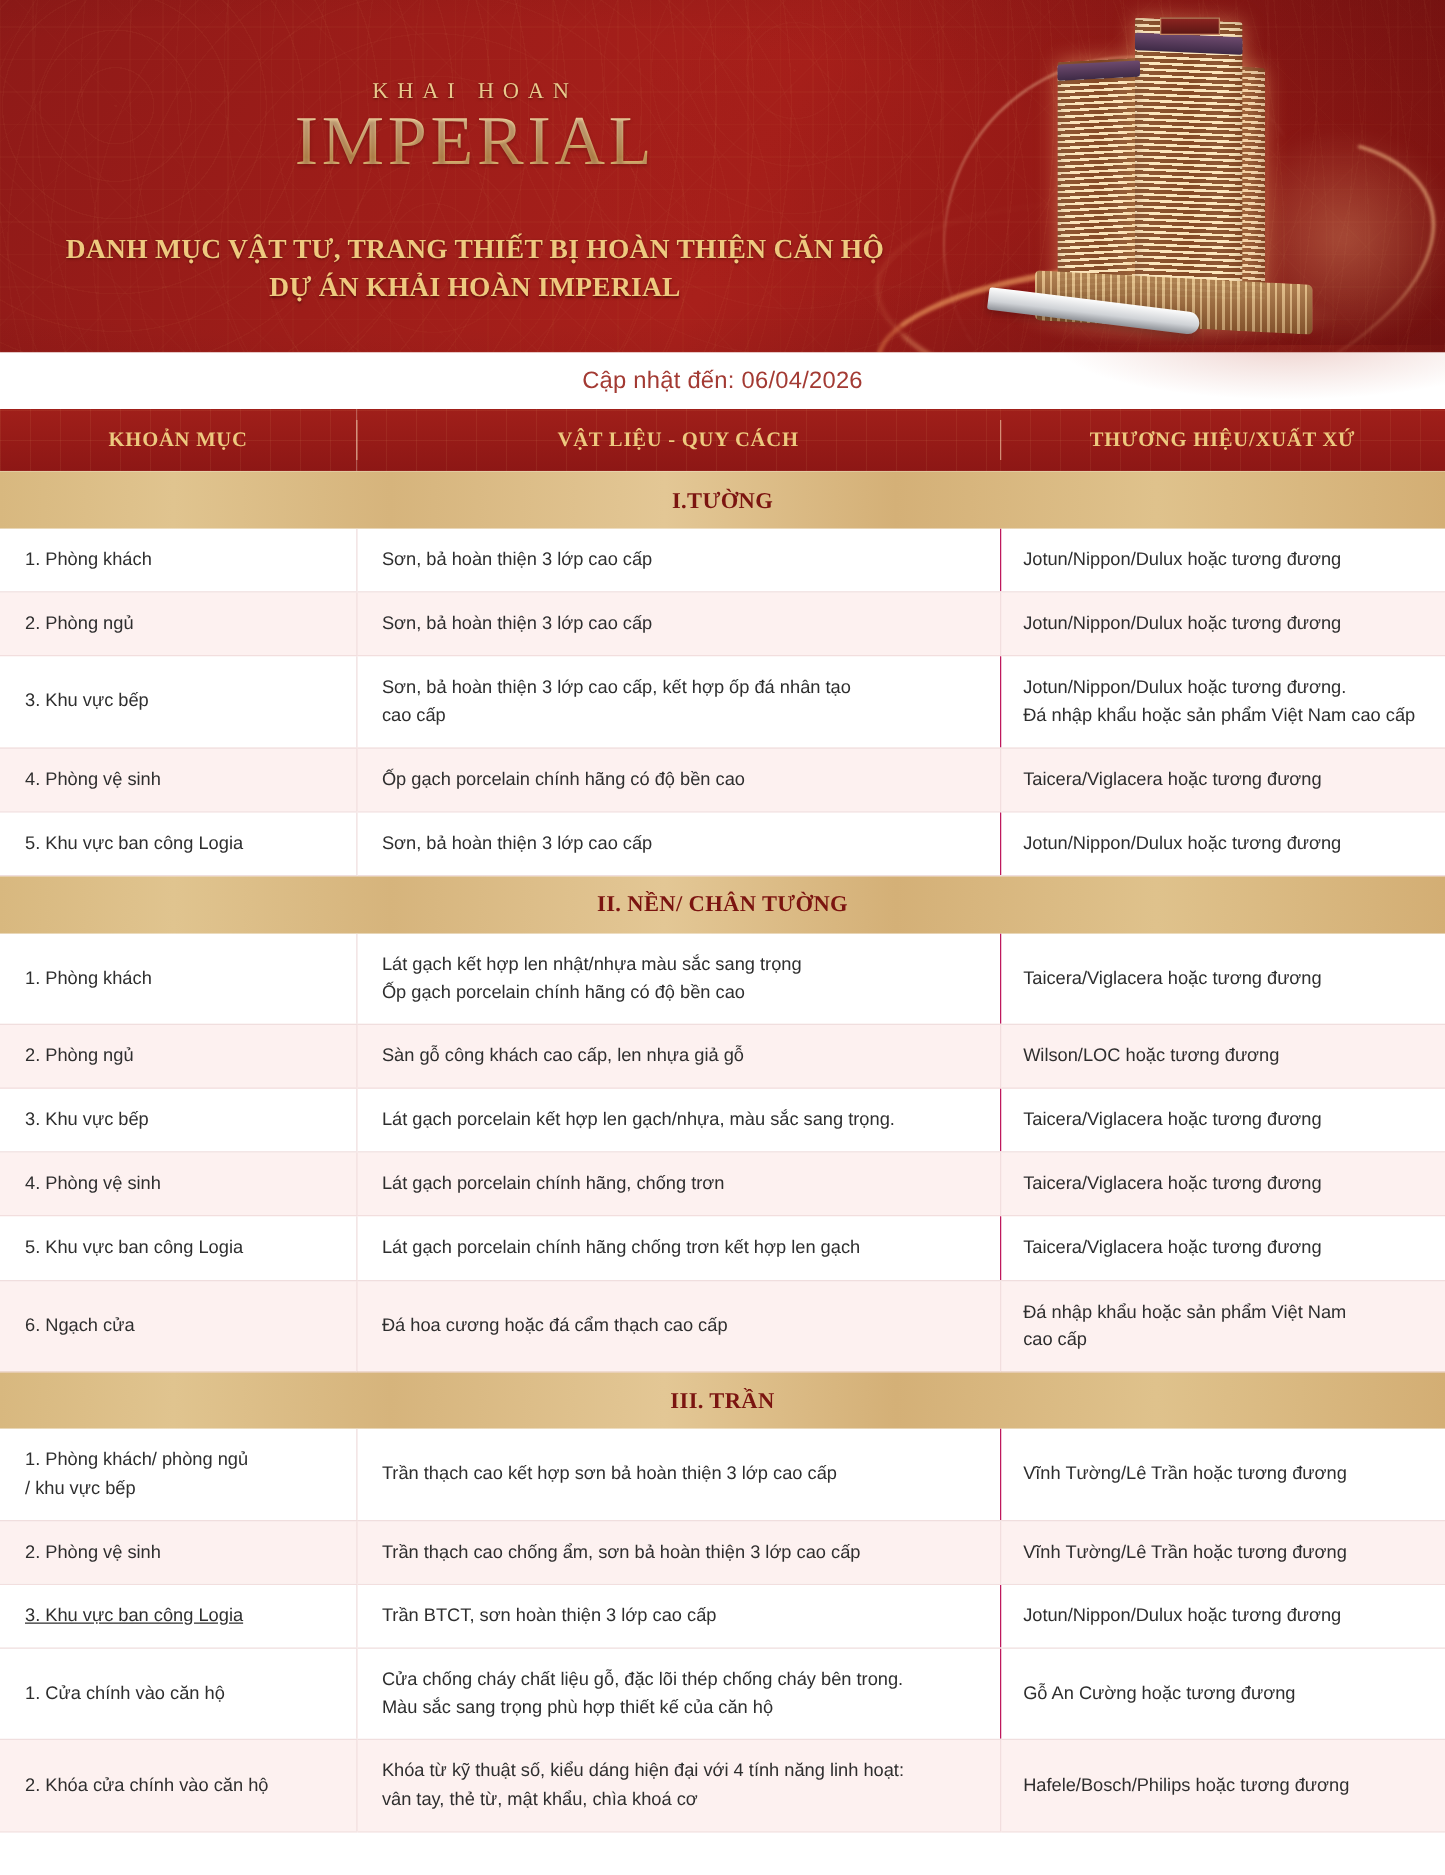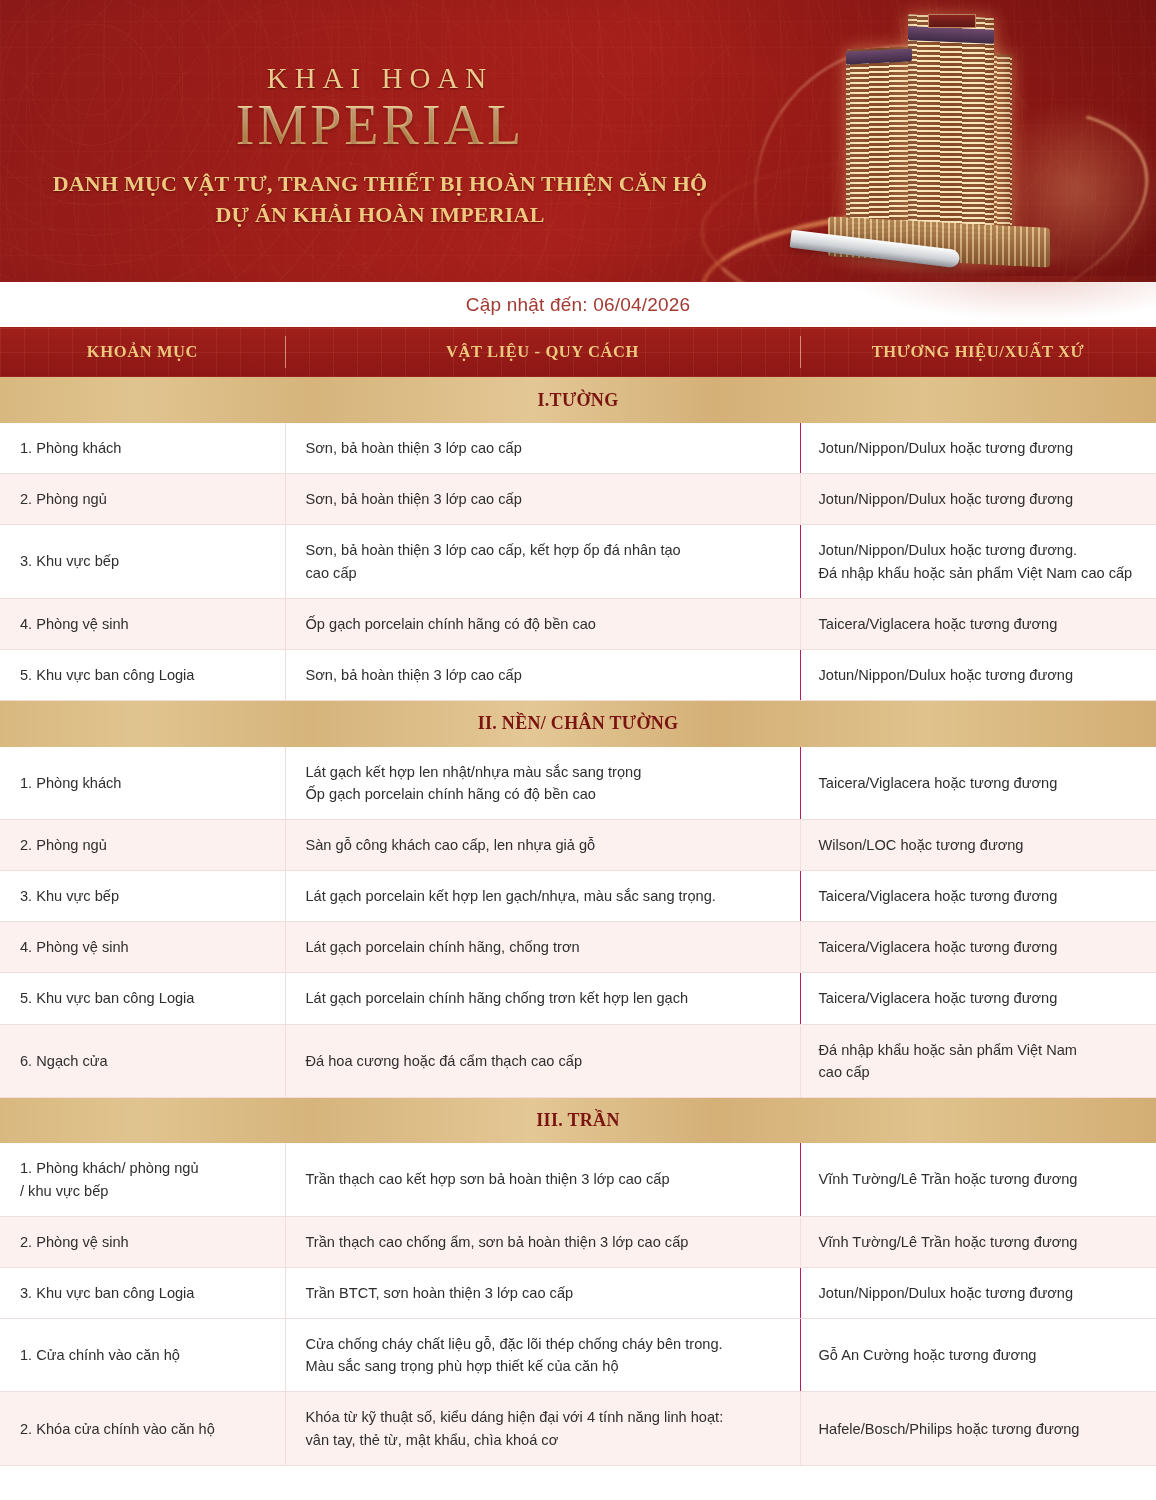--- a/index.html
+++ b/index.html
@@ -53,41 +53,41 @@
   
   .brand {
     position: absolute;
     left: 0; top: 62px;
     width: 760px;
     text-align: center;
     z-index: 5;
   }
   .brand-top {
     font-family: "Liberation Serif", serif;
-    font-size: 29px;
+    font-size: 18px;
     letter-spacing: 7px;
     color: #e9c98c;
     text-shadow: 0 1px 2px rgba(60,5,5,.65);
   }
   .brand-main {
     font-family: "Liberation Serif", serif;
     font-size: 56px;
     letter-spacing: 3px;
     line-height: 1.02;
     margin-top: 2px;
     background: linear-gradient(180deg,#f6e0b0 0%, #e8c689 42%, #d8ab63 72%, #f2dcac 100%);
     -webkit-background-clip: text;
     background-clip: text;
     color: transparent;
     text-shadow: 0 2px 3px rgba(60,5,5,.30);
   }
 
   .hero-title {
     position: absolute;
-    left: 0; top: 169px;
+    left: 0; top: 184px;
     width: 760px;
     text-align: center;
     z-index: 5;
     font-family: "Liberation Serif", serif;
     font-weight: bold;
     font-size: 22px;
     line-height: 1.40;
     letter-spacing: .2px;
     color: #eec97f;
     text-shadow: 0 1px 2px rgba(60,5,5,.6);
@@ -426,21 +426,21 @@
  / khu vực bếp</td>
           <td class="c-spec" style="white-space: pre-line;">Trần thạch cao kết hợp sơn bả hoàn thiện 3 lớp cao cấp</td>
           <td class="c-brand" style="white-space: pre-line;">Vĩnh Tường/Lê Trần hoặc tương đương</td>
         </tr>
         <tr class="row alt">
           <td class="c-item" style="white-space: pre-line;">2. Phòng vệ sinh</td>
           <td class="c-spec" style="white-space: pre-line;">Trần thạch cao chống ẩm, sơn bả hoàn thiện 3 lớp cao cấp</td>
           <td class="c-brand" style="white-space: pre-line;">Vĩnh Tường/Lê Trần hoặc tương đương</td>
         </tr>
         <tr class="row">
-          <td class="c-item" style="white-space: pre-line;">3. Khu vực ban công Logia</td>
+          <td class="c-item" style="white-space: pre-line; text-decoration: underline;">3. Khu vực ban công Logia</td>
           <td class="c-spec" style="white-space: pre-line;">Trần BTCT, sơn hoàn thiện 3 lớp cao cấp</td>
           <td class="c-brand" style="white-space: pre-line;">Jotun/Nippon/Dulux hoặc tương đương</td>
         </tr>
         <tr class="row">
           <td class="c-item" style="white-space: pre-line;">1. Cửa chính vào căn hộ</td>
           <td class="c-spec" style="white-space: pre-line;">Cửa chống cháy chất liệu gỗ, đặc lõi thép chống cháy bên trong.
 Màu sắc sang trọng phù hợp thiết kế của căn hộ</td>
           <td class="c-brand" style="white-space: pre-line;">Gỗ An Cường hoặc tương đương</td>
         </tr>
         <tr class="row alt">

